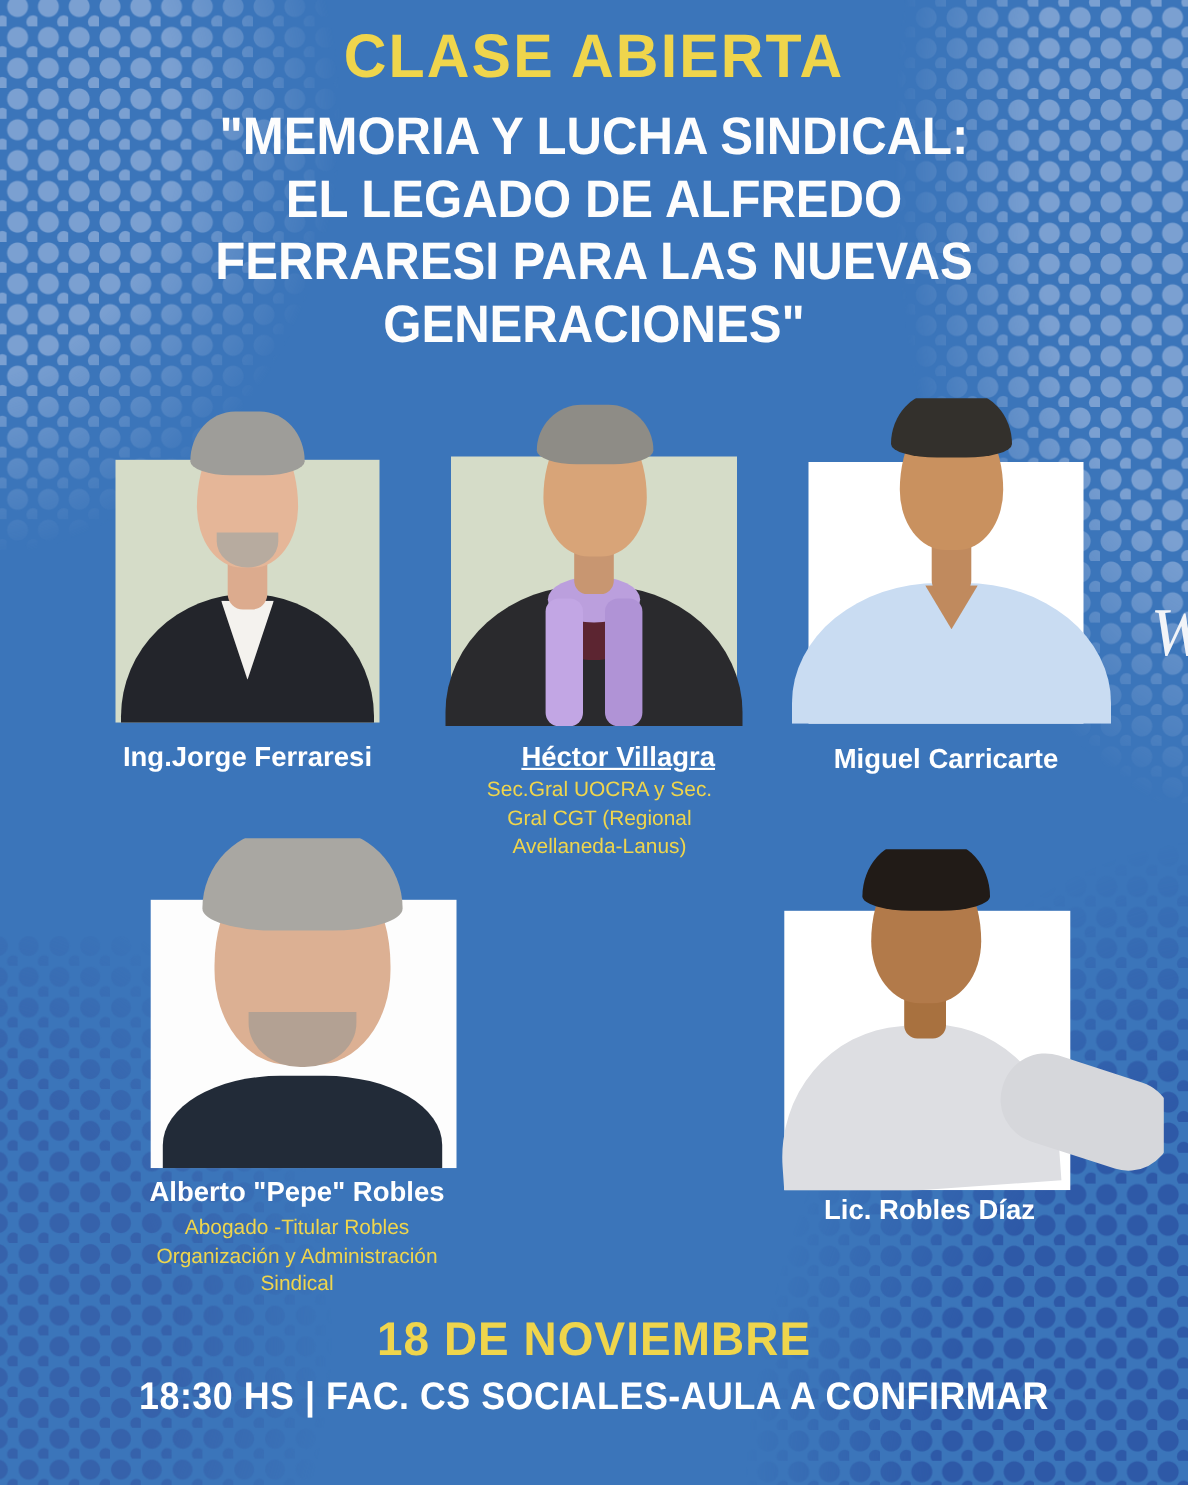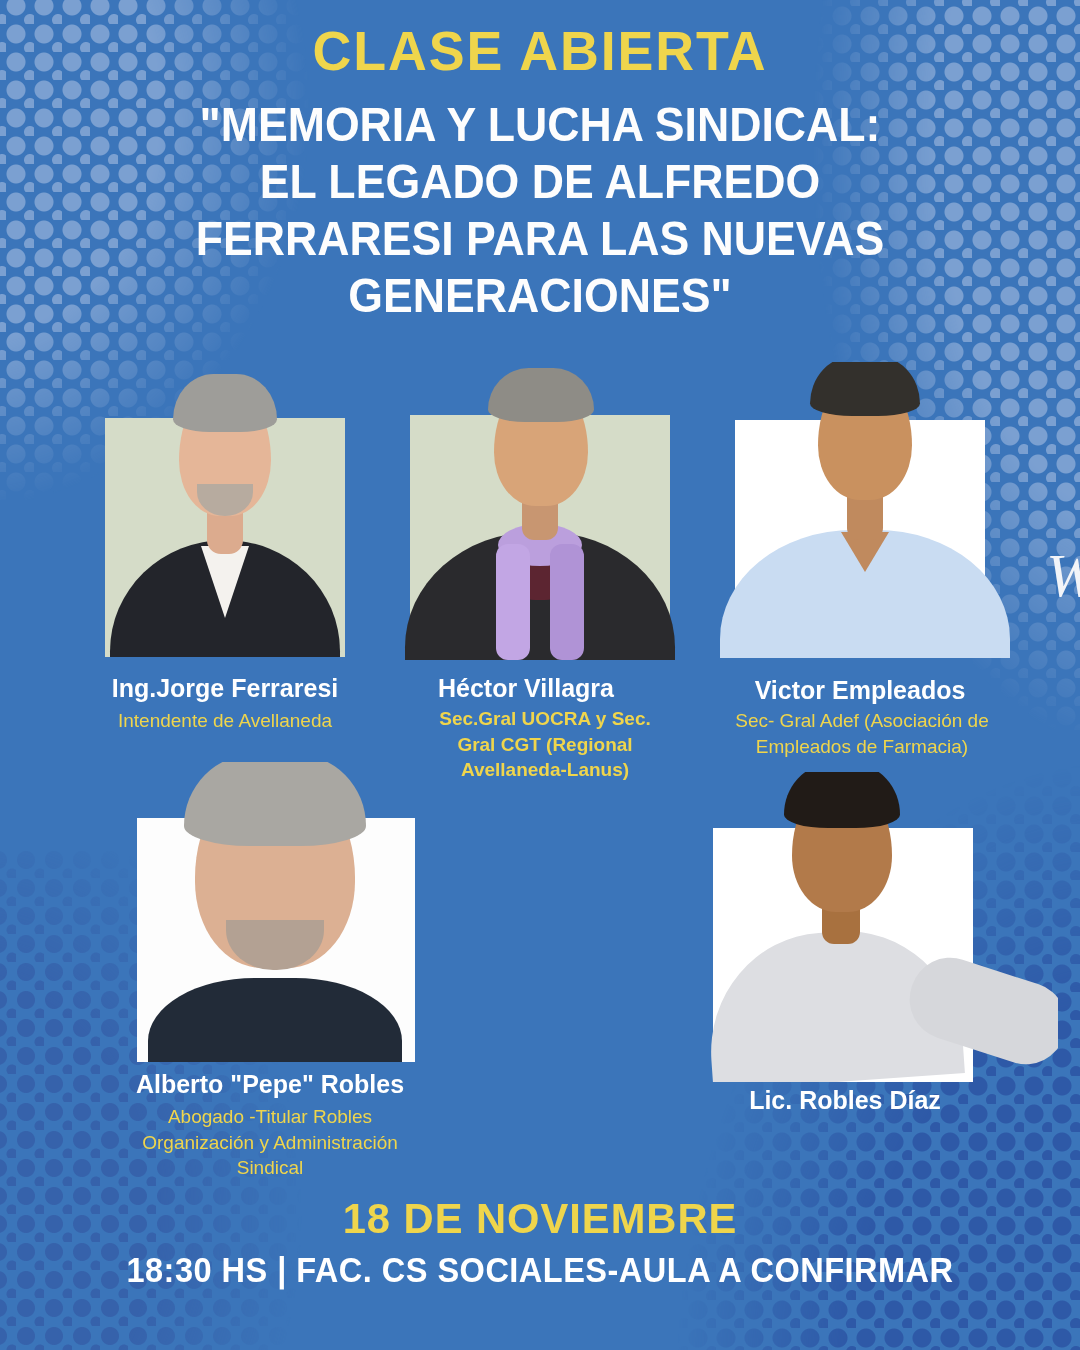--- a/index.html
+++ b/index.html
@@ -99,46 +99,44 @@
   <div class="photo-wrap" style="left:85px;top:370px;width:280px;height:287px;">
     <div class="photo-rect" style="left:20px;top:48px;width:240px;height:239px;background:#d5dcc8;"></div>
     <div class="pp" style="left:25px;top:170px;width:230px;height:117px;background:#23252b;border-radius:50% 50% 0 0/95% 95% 0 0;"></div>
     <div class="pp" style="left:116px;top:176px;width:48px;height:72px;background:#f4f2ee;clip-path:polygon(0 0,100% 0,50% 100%);"></div>
     <div class="pp" style="left:122px;top:138px;width:36px;height:46px;background:#dcab8e;border-radius:0 0 14px 14px;"></div>
     <div class="pp" style="left:94px;top:14px;width:92px;height:132px;background:#e5b698;border-radius:48% 48% 44% 44%/58% 58% 42% 42%;"></div>
     <div class="pp" style="left:112px;top:114px;width:56px;height:32px;background:#b7ab9f;border-radius:0 0 50% 50%/0 0 75% 75%;"></div>
     <div class="pp" style="left:88px;top:4px;width:104px;height:58px;background:#9e9d99;border-radius:50% 50% 45% 45%/100% 100% 28% 28%;"></div>
   </div>
   <div class="sp-name" style="left:45px;top:674px;width:360px;">Ing.Jorge Ferraresi</div>
-  <div class="sp-role" style="left:45px;top:708px;width:360px;">Intendente de Avellaneda</div>
 
   <div class="photo-wrap" style="left:395px;top:362px;width:290px;height:298px;">
     <div class="photo-rect" style="left:15px;top:53px;width:260px;height:245px;background:#d5dcc8;"></div>
     <div class="pp" style="left:10px;top:170px;width:270px;height:128px;background:#2a2a2d;border-radius:48% 48% 0 0/90% 90% 0 0;"></div>
     <div class="pp" style="left:120px;top:186px;width:50px;height:52px;background:#5c2531;border-radius:0 0 40% 40%;"></div>
     <div class="pp" style="left:103px;top:162px;width:84px;height:42px;background:#bb9fdd;border-radius:50%;"></div>
     <div class="pp" style="left:101px;top:182px;width:34px;height:116px;background:#c2a6e4;border-radius:12px;"></div>
     <div class="pp" style="left:155px;top:182px;width:34px;height:116px;background:#b093d6;border-radius:12px;"></div>
     <div class="pp" style="left:127px;top:136px;width:36px;height:42px;background:#c89671;border-radius:0 0 12px 12px;"></div>
     <div class="pp" style="left:99px;top:16px;width:94px;height:128px;background:#d8a478;border-radius:48% 48% 44% 44%/58% 58% 42% 42%;"></div>
     <div class="pp" style="left:93px;top:6px;width:106px;height:54px;background:#8e8c86;border-radius:50% 50% 45% 45%/100% 100% 30% 30%;"></div>
   </div>
-  <div class="sp-name" style="left:396px;top:674px;width:260px;">Héctor Villagra</div>
-  <div class="sp-role" style="left:430px;top:706px;width:230px;font-weight:bold;">Sec.Gral UOCRA y Sec. Gral CGT (Regional Avellaneda-Lanus)</div>
+  <div class="sp-name" style="left:432px;top:674px;width:260px;text-decoration:underline;">Héctor Villagra</div>
+  <div class="sp-role" style="left:430px;top:706px;width:230px;">Sec.Gral UOCRA y Sec. Gral CGT (Regional Avellaneda-Lanus)</div>
 
   <div class="photo-wrap" style="left:700px;top:362px;width:330px;height:296px;">
     <div class="photo-rect" style="left:35px;top:58px;width:250px;height:238px;background:#ffffff;"></div>
     <div class="pp" style="left:20px;top:168px;width:290px;height:128px;background:#c9dcf2;border-radius:46% 46% 0 0/85% 85% 0 0;"></div>
     <div class="pp" style="left:141px;top:170px;width:48px;height:40px;background:#c08a5e;clip-path:polygon(0 0,100% 0,50% 100%);"></div>
     <div class="pp" style="left:147px;top:134px;width:36px;height:44px;background:#c08a5e;border-radius:0 0 12px 12px;"></div>
     <div class="pp" style="left:118px;top:8px;width:94px;height:130px;background:#c9915f;border-radius:48% 48% 44% 44%/58% 58% 42% 42%;"></div>
     <div class="pp" style="left:110px;top:-6px;width:110px;height:60px;background:#33302c;border-radius:50% 50% 48% 48%/100% 100% 26% 26%;"></div>
   </div>
-  <div class="sp-name" style="left:715px;top:676px;width:290px;">Victor Empleados</div>
-  <div class="sp-role" style="left:712px;top:708px;width:300px;">Sec- Gral Adef (Asociación de Empleados de Farmacia)</div>
+  <div class="sp-name" style="left:715px;top:676px;width:290px;">Miguel Carricarte</div>
 
   <div class="photo-wrap" style="left:120px;top:762px;width:310px;height:300px;">
     <div class="photo-rect" style="left:17px;top:56px;width:278px;height:244px;background:#fdfdfd;"></div>
     <div class="pp" style="left:28px;top:216px;width:254px;height:84px;background:#222b38;border-radius:42% 42% 0 0/75% 75% 0 0;"></div>
     <div class="pp" style="left:75px;top:10px;width:160px;height:196px;background:#dcb093;border-radius:46% 46% 42% 42%/54% 54% 44% 44%;"></div>
     <div class="pp" style="left:106px;top:158px;width:98px;height:50px;background:#b3a193;border-radius:0 0 48% 48%/0 0 80% 80%;"></div>
     <div class="pp" style="left:64px;top:-8px;width:182px;height:92px;background:#a9a7a2;border-radius:50% 50% 46% 46%/100% 100% 28% 28%;"></div>
   </div>
   <div class="sp-name" style="left:100px;top:1070px;width:340px;">Alberto "Pepe" Robles</div>
   <div class="sp-role" style="left:120px;top:1104px;width:300px;">Abogado -Titular Robles Organización y Administración Sindical</div>

